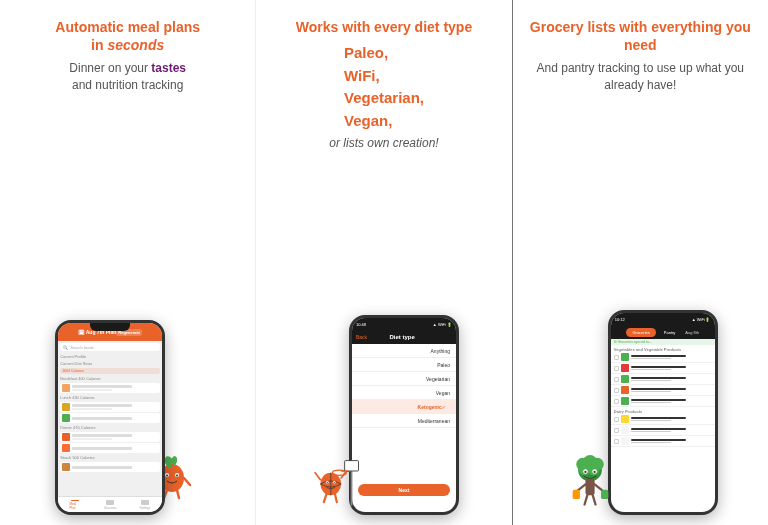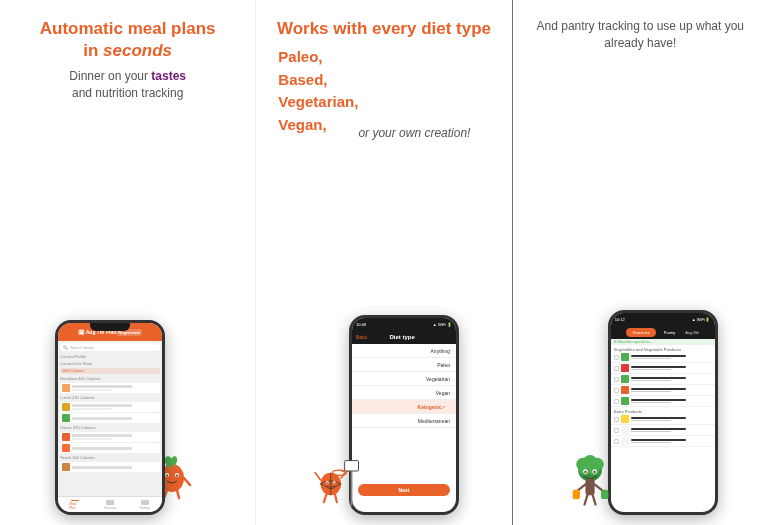--- a/index.html
+++ b/index.html
@@ -18,21 +18,21 @@
       align-items: center;
       padding: 18px 12px 10px;
       position: relative;
       overflow: hidden;
     }
     .panel-1 { background: #fff; border-right: 1px solid #eee; }
     .panel-2 { background: #fff; border-right: 1px solid #737373; }
     .panel-3 { background: #fff; }
 
     .panel-title {
-      font-size: 17px;
+      font-size: 14px;
       font-weight: 700;
       color: #e8622a;
       text-align: center;
       line-height: 1.3;
       margin-bottom: 6px;
     }
     .panel-title em {
       font-style: italic;
       text-align: right;
     }
@@ -184,21 +184,22 @@
       position: absolute;
       bottom: 15px;
       right: 8px;
       width: 40px;
       height: 50px;
     }
 
     
     .panel-2-content {
       display: flex;
-      align-items: flex-end;
+      flex-direction: column;
+      align-items: center;
       width: 100%;
       padding: 0 10px;
       margin-bottom: 17px;
     }
     .diet-types {
       font-size: 15px;
       font-weight: 700;
       color: #e8622a;
       line-height: 1.5;
       text-align: left;
@@ -499,25 +500,25 @@
 </div>
 
 <div class="panel panel-2">
   <div class="panel-title">
     <span>Works with every diet type</span>
   </div>
 
   <div class="panel-2-content">
     <div class="diet-types">
       <span>Paleo,</span><br>
-      <span>Based,</span><br>
+      <span>WiFi,</span><br>
       <span>Vegetarian,</span><br>
       <span>Vegan,</span>
     </div>
-    <div class="own-creation">or your own creation!</div>
+    <div class="own-creation">or lists own creation!</div>
   </div>
 
   <div class="phone-container">
 
     <svg class="character-2" viewBox="0 0 55 75" style="position:absolute;bottom:5px;left:5px;z-index:5;">
 
       <line x1="42" y1="30" x2="42" y2="70" stroke="#888" stroke-width="2"></line>
       <line x1="42" y1="30" x2="30" y2="30" stroke="#888" stroke-width="2"></line>
       <ellipse cx="28" cy="32" rx="8" ry="3" fill="none" stroke="#e8622a" stroke-width="1.5"></ellipse>
       <rect x="34" y="18" width="16" height="12" rx="1" fill="white" stroke="#333" stroke-width="1"></rect>
@@ -574,20 +575,23 @@
             <span class="item-label">Mediterranean</span>
           </div>
 
         <div class="screen-next-btn">Next</div>
       </div>
     </div>
   </div>
 </div>
 
 <div class="panel panel-3">
+  <div class="panel-title">
+    <span>Grocery lists with everything you need</span>
+  </div>
   <div class="panel-subtitle">And pantry tracking to use up what you already have!</div>
 
   <div class="phone-container">
 
     <svg class="character-3" viewBox="0 0 45 60" style="position:absolute;bottom:5px;left:5px;z-index:5;">
 
       <circle cx="22" cy="16" r="13" fill="#388e3c"></circle>
       <circle cx="14" cy="10" r="7" fill="#4caf50"></circle>
       <circle cx="22" cy="8" r="8" fill="#4caf50"></circle>
       <circle cx="30" cy="10" r="7" fill="#4caf50"></circle>

